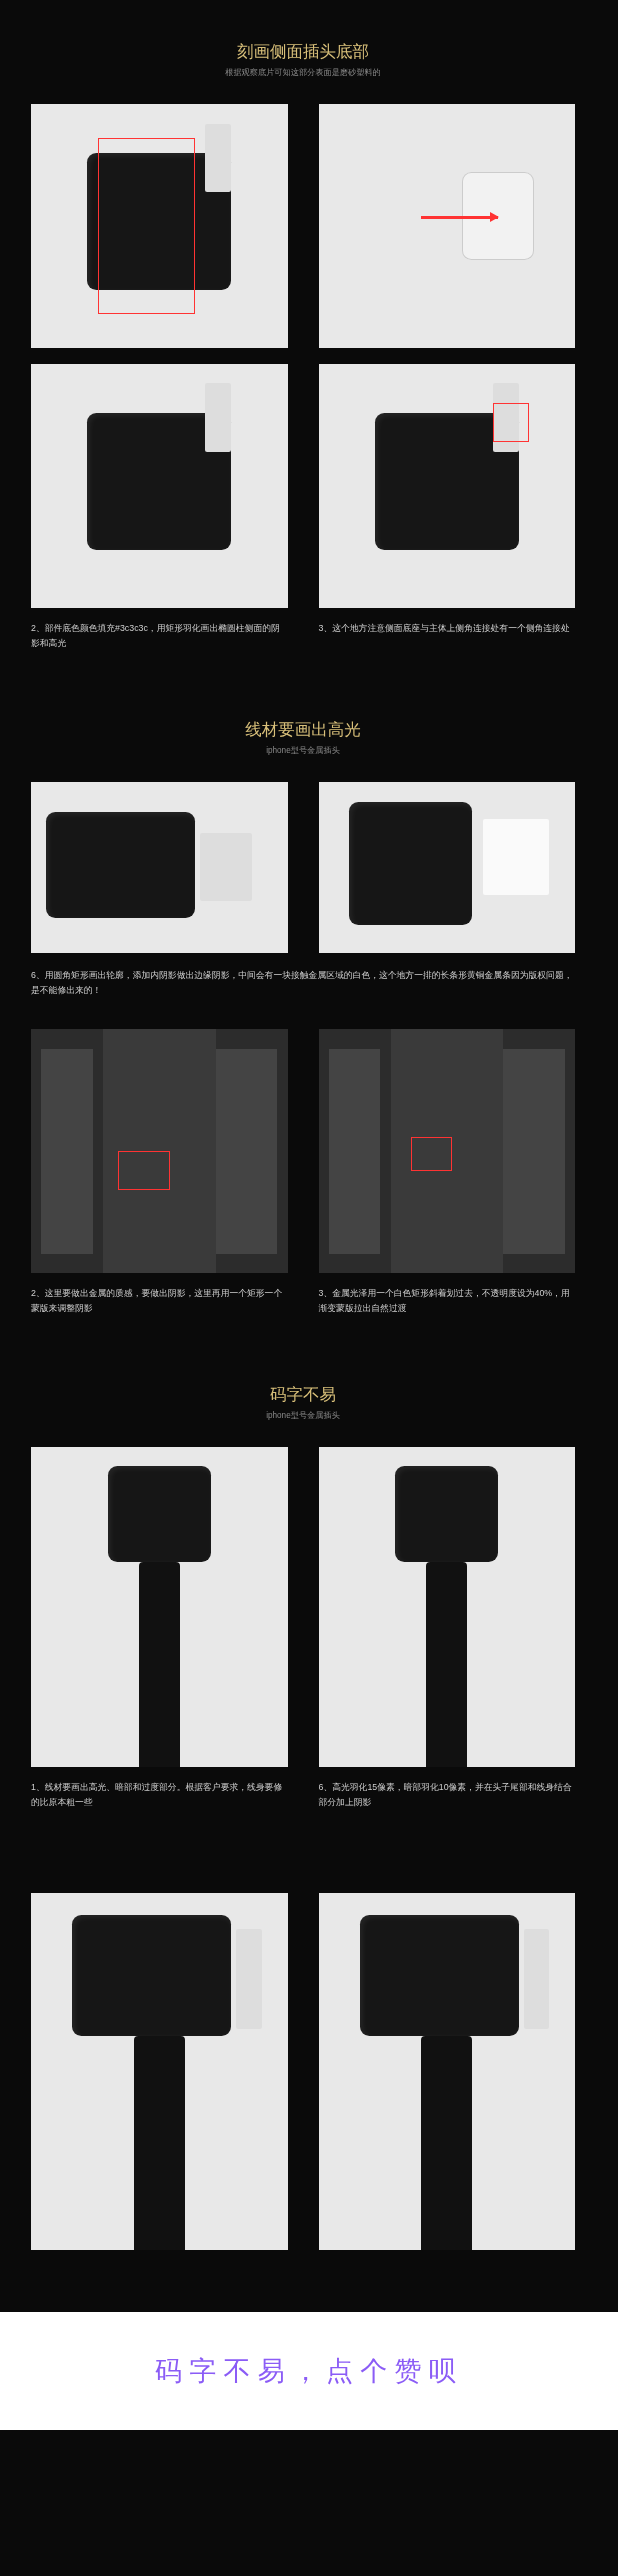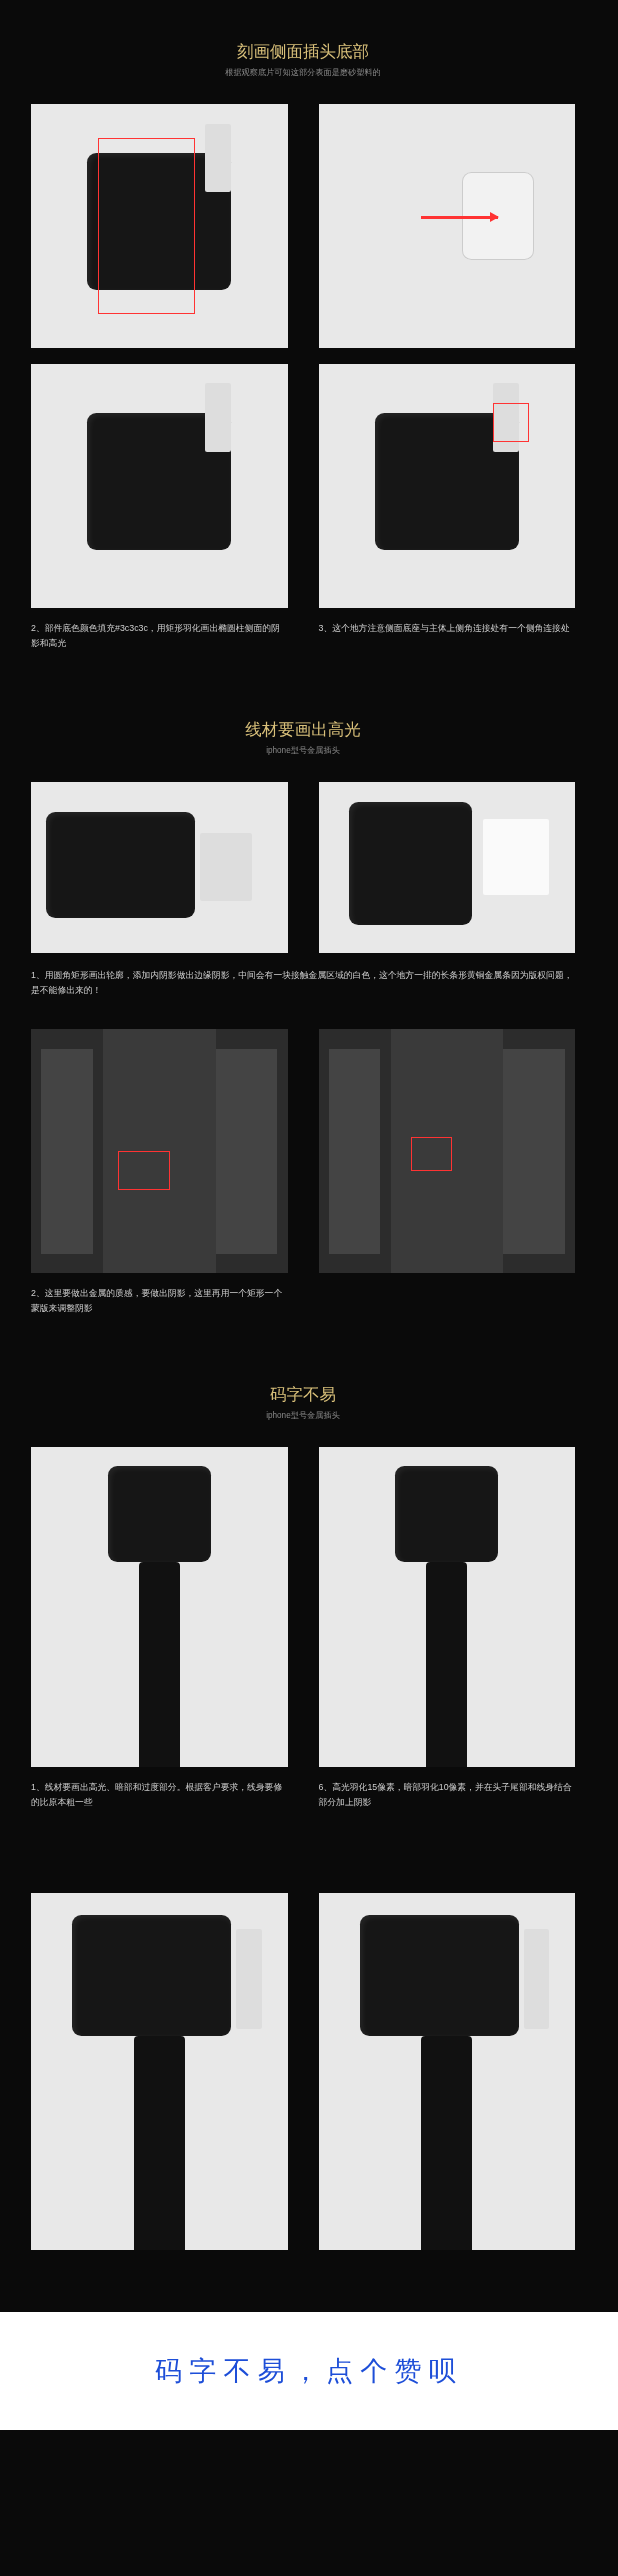--- a/index.html
+++ b/index.html
@@ -45,21 +45,21 @@
     color: #cfcfcf;
     font-size: 8.8px;
     line-height: 1.7;
     margin: 13px 0 31px;
   }
   .section-gap { height: 52px; }
   .big-compare { display: flex; gap: 31px; margin-top: 15.5px; }
   .big-compare .img-placeholder { aspect-ratio: 0.8; }
   .footer-line {
     text-align: center;
-    color: #1d4ed8;
+    color: #8b5cf6;
     background: #fff;
     font-size: 27px;
     letter-spacing: 7.2px;
     padding: 41px 0;
     font-weight: 500;
   }
 
   
   .plug-body {
     position:absolute; width:56%; height:56%; background:#161616;
@@ -145,41 +145,42 @@
         <div class="metal-tip" style="right:14%;top:30%;height:40%;width:20%;"></div>
       </div>
     </div>
     <div class="col">
       <div class="img-placeholder wide">
         <div class="plug-body" style="left:12%;top:12%;width:48%;height:72%;"></div>
         <div class="metal-tip" style="right:10%;top:22%;height:44%;width:26%;background:#fafafa;"></div>
       </div>
     </div>
   </div>
-  <div class="caption-full">1、用圆角矩形画出轮廓，添加内阴影做出边缘阴影，中间会有一块接触金属区域的白色，这个地方一排的长条形黄铜金属条因为版权问题，是不能修出来的！</div>
+  <div class="caption-full">6、用圆角矩形画出轮廓，添加内阴影做出边缘阴影，中间会有一块接触金属区域的白色，这个地方一排的长条形黄铜金属条因为版权问题，是不能修出来的！</div>
 
   <div class="row">
     <div class="col">
       <div class="img-placeholder dark">
         <div class="ps-ui">
           <div class="ps-panel" style="left:4%;top:8%;width:20%;height:84%;"></div>
           <div class="ps-panel" style="right:4%;top:8%;width:24%;height:84%;"></div>
           <div class="redbox" style="left:34%;top:50%;width:20%;height:16%;"></div>
         </div>
       </div>
       <div class="caption">2、这里要做出金属的质感，要做出阴影，这里再用一个矩形一个蒙版来调整阴影</div>
     </div>
     <div class="col">
       <div class="img-placeholder dark">
         <div class="ps-ui">
           <div class="ps-panel" style="left:4%;top:8%;width:20%;height:84%;"></div>
           <div class="ps-panel" style="right:4%;top:8%;width:24%;height:84%;"></div>
           <div class="redbox" style="left:36%;top:44%;width:16%;height:14%;"></div>
         </div>
       </div>
+      <div class="caption">3、金属光泽用一个白色矩形斜着划过去，不透明度设为40%，用渐变蒙版拉出自然过渡</div>
     </div>
   </div>
 
   <div class="section-gap"></div>
 
   <div class="section-title">码字不易</div>
   <div class="section-sub">iphone型号金属插头</div>
 
   <div class="row">
     <div class="col">

